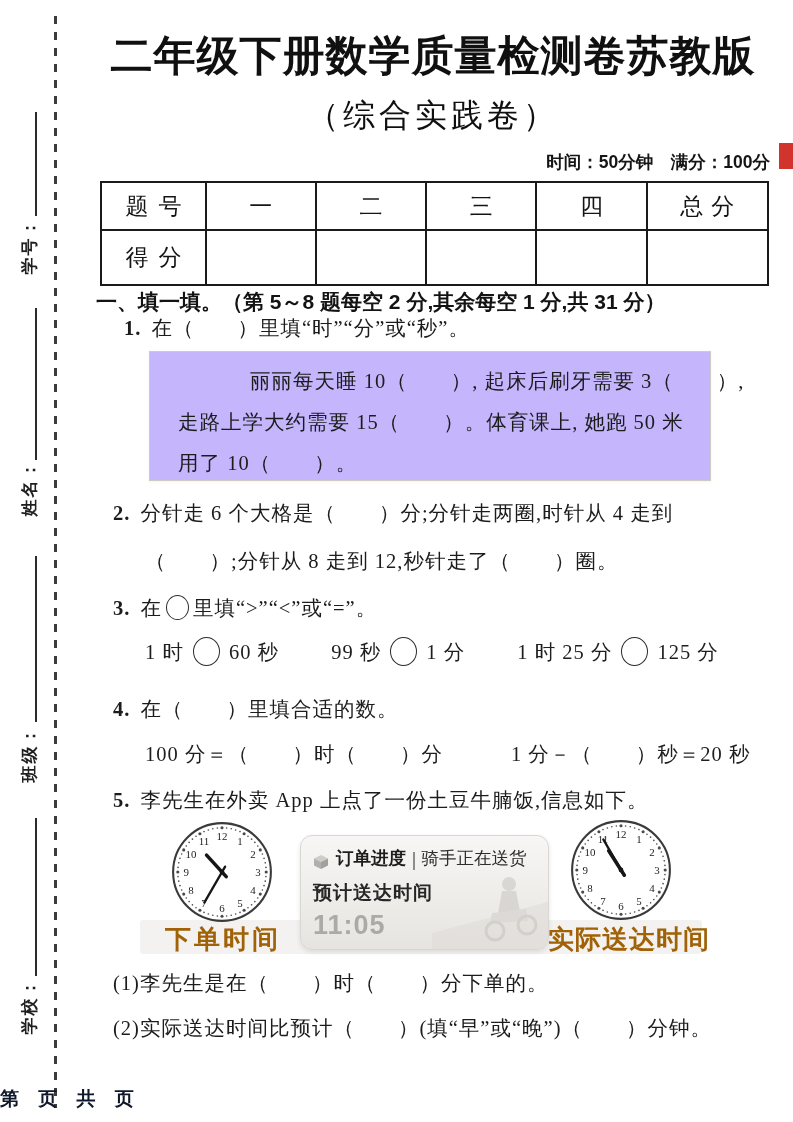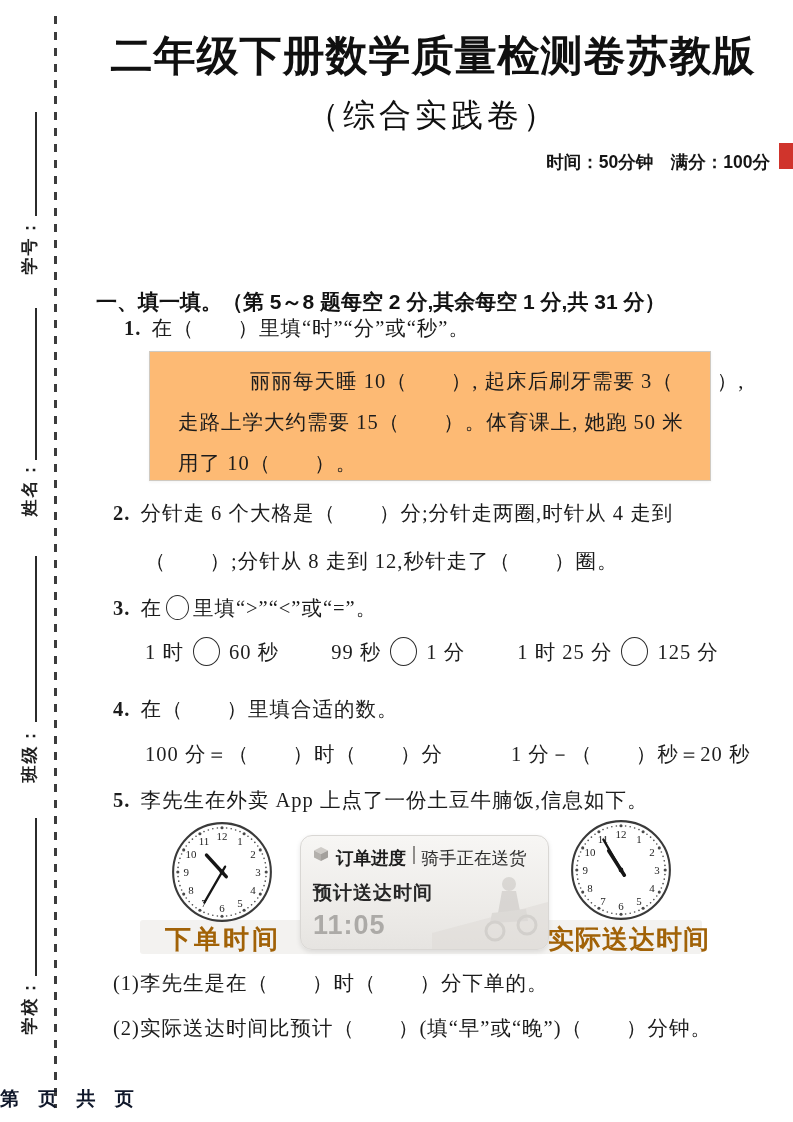--- a/index.html
+++ b/index.html
@@ -49,21 +49,21 @@
   .section-heading{
     position:absolute;left:96px;top:288px;
     font-family:"Liberation Sans",sans-serif;font-size:21px;font-weight:800;color:#131313;
     white-space:nowrap;
   }
   .q-line{position:absolute;left:113px;white-space:nowrap;font-size:20.5px;letter-spacing:1px;color:#1c1c1c;}
   .q-num{font-weight:bold;margin-right:10px;}
   .q-cont{position:absolute;left:145px;white-space:nowrap;font-size:20.5px;letter-spacing:1px;color:#1c1c1c;}
   .hint-box{
     position:absolute;left:149px;top:351px;width:560px;height:128px;
-    border:1px solid #cfcac2;background:#fdba74;box-shadow:0 1px 3px rgba(0,0,0,.05);
+    border:1px solid #cfcac2;background:#c4b5fd;box-shadow:0 1px 3px rgba(0,0,0,.05);
     font-size:20.5px;letter-spacing:1px;color:#1c1c1c;
   }
   .hint-box .bl{padding:0 0 0 28px;line-height:41px;white-space:nowrap;}
   .hint-box .bl.first{margin-top:9px;text-indent:72px;}
   .cmp-circle{
     display:inline-block;width:25px;height:27px;border:1.6px solid #2c2c2c;border-radius:50%;
     vertical-align:-7px;margin:0 9px;background:#fff;
   }
   .cmp-circle.small{width:21px;height:23px;vertical-align:-5px;margin:0 4px;}
   .cmp-row{position:absolute;left:145px;top:637px;white-space:nowrap;font-size:20.5px;letter-spacing:1px;}
@@ -76,21 +76,21 @@
     position:absolute;top:922px;text-align:right;white-space:nowrap;
     font-size:26px;font-weight:bold;letter-spacing:3px;color:#a16207;
   }
   .label-strip{position:absolute;left:140px;top:920px;width:562px;height:34px;background:#f3f2f0;border-radius:3px;}
   .order-card{
     position:absolute;left:300px;top:835px;width:247px;height:113px;border-radius:12px;
     background:linear-gradient(180deg,#f7f6f4 0%,#eceae7 70%,#e6e4e1 100%);
     border:1px solid #d9d7d4;box-shadow:0 2px 5px rgba(0,0,0,.10);overflow:hidden;
     font-family:"Liberation Sans",sans-serif;
   }
-  .card-row1{position:absolute;left:12px;top:10px;display:flex;align-items:flex-start;gap:7px;white-space:nowrap;}
+  .card-row1{position:absolute;left:12px;top:10px;display:flex;align-items:flex-end;gap:7px;white-space:nowrap;}
   .card-title{font-size:17.5px;font-weight:800;color:#1d1d1d;}
   .card-divider{display:inline-block;width:1.5px;height:18px;background:#8f8d8a;}
   .card-status{font-size:17.5px;font-weight:500;color:#2d2d2d;}
   .card-eta-label{position:absolute;left:12px;top:44px;font-size:19px;font-weight:600;color:#262626;letter-spacing:1px;}
   .card-eta-time{position:absolute;left:12px;top:74px;font-size:27px;font-weight:800;color:#acaaa7;letter-spacing:1px;}
   .card-watermark{position:absolute;right:-4px;bottom:-4px;opacity:.55;}
   
   .footer{
     position:absolute;left:0;top:1086px;width:655px;text-align:left;
     font-size:19px;font-weight:600;letter-spacing:7px;color:#0f172a;
@@ -110,20 +110,40 @@
   <div class="seal-label" style="top:246px;">学号：</div>
   <div class="seal-label" style="top:488px;">姓名：</div>
   <div class="seal-label" style="top:754px;">班级：</div>
   <div class="seal-label" style="top:1006px;">学校：</div>
 
   <div class="title">二年级下册数学质量检测卷苏教版</div>
   <div class="subtitle">（综合实践卷）</div>
   <div class="meta">时间：50分钟　满分：100分</div>
   <div class="red-tab"></div>
 
+  <table class="score-table">
+    <tbody>
+        <tr>
+      <td class="col-label">题号</td>
+      <td class="col-q">一</td>
+      <td class="col-q">二</td>
+      <td class="col-q">三</td>
+      <td class="col-q">四</td>
+      <td class="col-total">总分</td>
+    </tr>
+    <tr>
+      <td class="col-label">得分</td>
+      <td></td>
+      <td></td>
+      <td></td>
+      <td></td>
+      <td></td>
+    </tr>
+  </tbody>
+    </table>
 
   <div class="section-heading">一、填一填。（第 5～8 题每空 2 分,其余每空 1 分,共 31 分）</div>
 
   <div class="q-line" style="top:314px;margin-left:11px;">
     <span class="q-num">1.</span><span>在（　　）里填“时”“分”或“秒”。</span>
   </div>
   <div class="hint-box">
     <div class="bl first">丽丽每天睡 10（　　）, 起床后刷牙需要 3（　　）,</div>
     <div class="bl">走路上学大约需要 15（　　）。体育课上, 她跑 50 米</div>
     <div class="bl">用了 10（　　）。</div>

